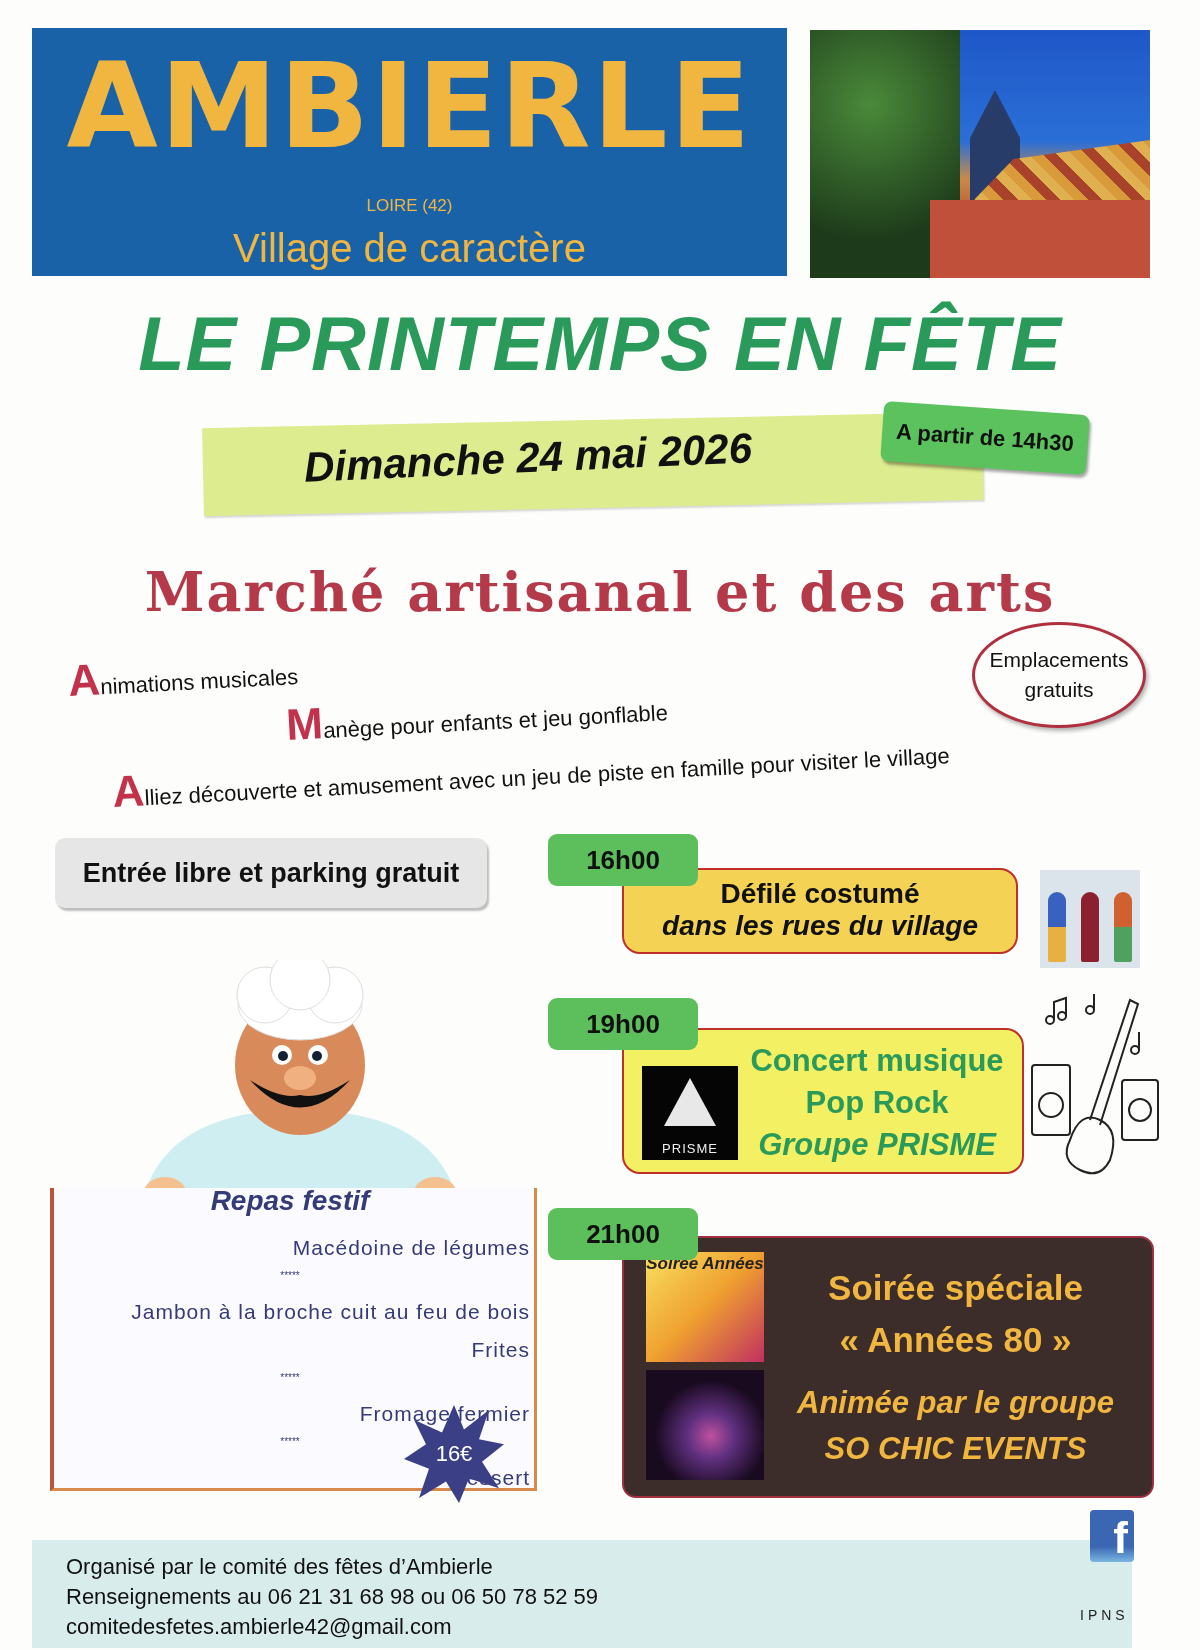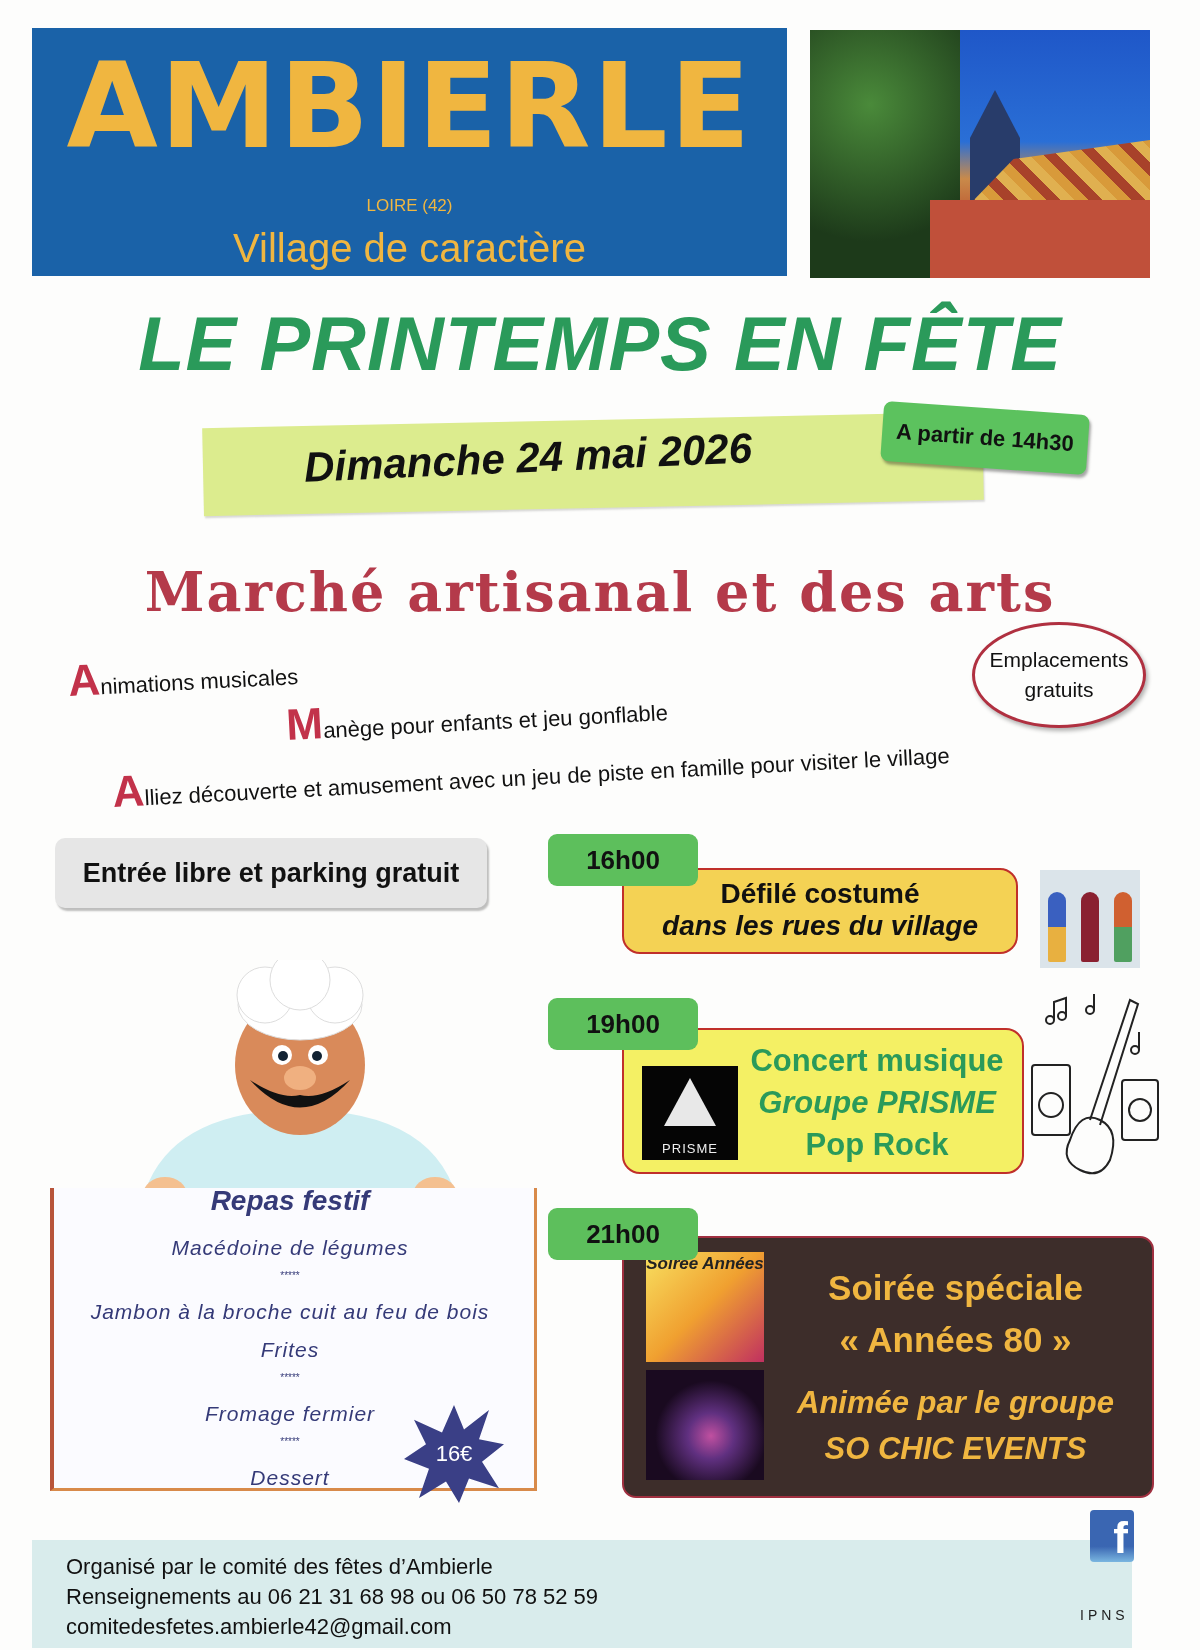--- a/index.html
+++ b/index.html
@@ -46,21 +46,21 @@
   .img80 .t{position:absolute;left:0;right:0;top:2px;text-align:center;font-size:17px;font-style:italic;font-weight:bold;color:#222;}
   .img80 .n{position:absolute;left:0;right:0;top:18px;text-align:center;font-size:72px;font-weight:bold;color:#222;}
   .disco{position:absolute;left:22px;top:132px;width:118px;height:110px;background:radial-gradient(circle at 55% 60%,#c050a0 0,#603080 25%,#1a0a20 60%);}
   .costume{left:1040px;top:870px;width:100px;height:98px;background:#dbe4ea;display:flex;align-items:flex-end;justify-content:space-around;padding-bottom:6px;box-sizing:border-box;}
   .costume span{display:block;width:18px;height:70px;border-radius:9px 9px 2px 2px;}
   .guitar{left:1030px;top:990px;width:130px;height:190px;}
   
   .chef{left:100px;top:960px;width:400px;height:250px;}
   .menu{left:50px;top:1188px;width:480px;height:300px;background:#fbfbff;border:3px solid #d88a4a;border-top:none;border-left:4px solid #b8543a;}
   .menu-title{left:50px;width:480px;top:1185px;text-align:center;font-size:28px;font-weight:bold;font-style:italic;color:#353a78;}
-  .menu-item{left:50px;width:480px;text-align:center;font-size:21px;font-style:italic;color:#353a78;letter-spacing:1px;}
+  .menu-item{left:50px;width:480px;text-align:right;font-size:21px;color:#353a78;letter-spacing:1px;}
   .sep{left:50px;width:480px;text-align:center;font-size:10px;color:#353a78;}
   .price{left:404px;top:1405px;width:100px;height:98px;background:#3a3f86;clip-path:polygon(50% 0,60% 25%,85% 5%,75% 35%,100% 40%,78% 58%,95% 85%,65% 75%,55% 100%,42% 78%,15% 95%,25% 65%,0 55%,22% 40%,10% 15%,38% 28%);color:#fff;font-size:22px;text-align:center;line-height:98px;}
   
   .footer{left:32px;top:1540px;width:1100px;height:108px;background:#d9ecec;}
   .footer .l{position:absolute;left:34px;font-size:22px;color:#111;}
   .fb{left:1090px;top:1510px;width:44px;height:52px;background:linear-gradient(180deg,#3a66b2 70%,#7ab6e0);border-radius:4px;color:#fff;font-weight:bold;font-size:44px;text-align:right;padding-right:6px;box-sizing:border-box;line-height:56px;}
   .ipns{left:1080px;top:1607px;font-size:14px;letter-spacing:4px;color:#222;}
 </style>
 </head>
 <body>
@@ -112,22 +112,22 @@
 </div>
 
 <div class="abs tbadge" style="left:548px;top:998px;">19h00</div>
 <div class="abs ev-box ev2">
   <div class="prisme">
     <div class="tri"></div>
     <div class="nm">PRISME</div>
   </div>
   <div class="lines">
     <div>Concert musique</div>
+    <div>Pop Rock</div>
     <div style="font-style:italic;">Groupe PRISME</div>
-    <div>Pop Rock</div>
   </div>
 </div>
 <svg class="abs guitar" viewBox="0 0 130 190">
   <g fill="none" stroke="#222" stroke-width="2">
     <rect x="2" y="75" width="38" height="70" rx="3"></rect>
       <circle cx="21" cy="115" r="12"></circle>
     <rect x="92" y="90" width="36" height="60" rx="3"></rect>
       <circle cx="110" cy="120" r="11"></circle>
     <path d="M60 130 L100 10 L108 14 L70 135"></path>
     <path d="M40 150 Q50 120 70 130 Q90 140 80 170 Q70 190 50 180 Q30 170 40 150Z"></path>

